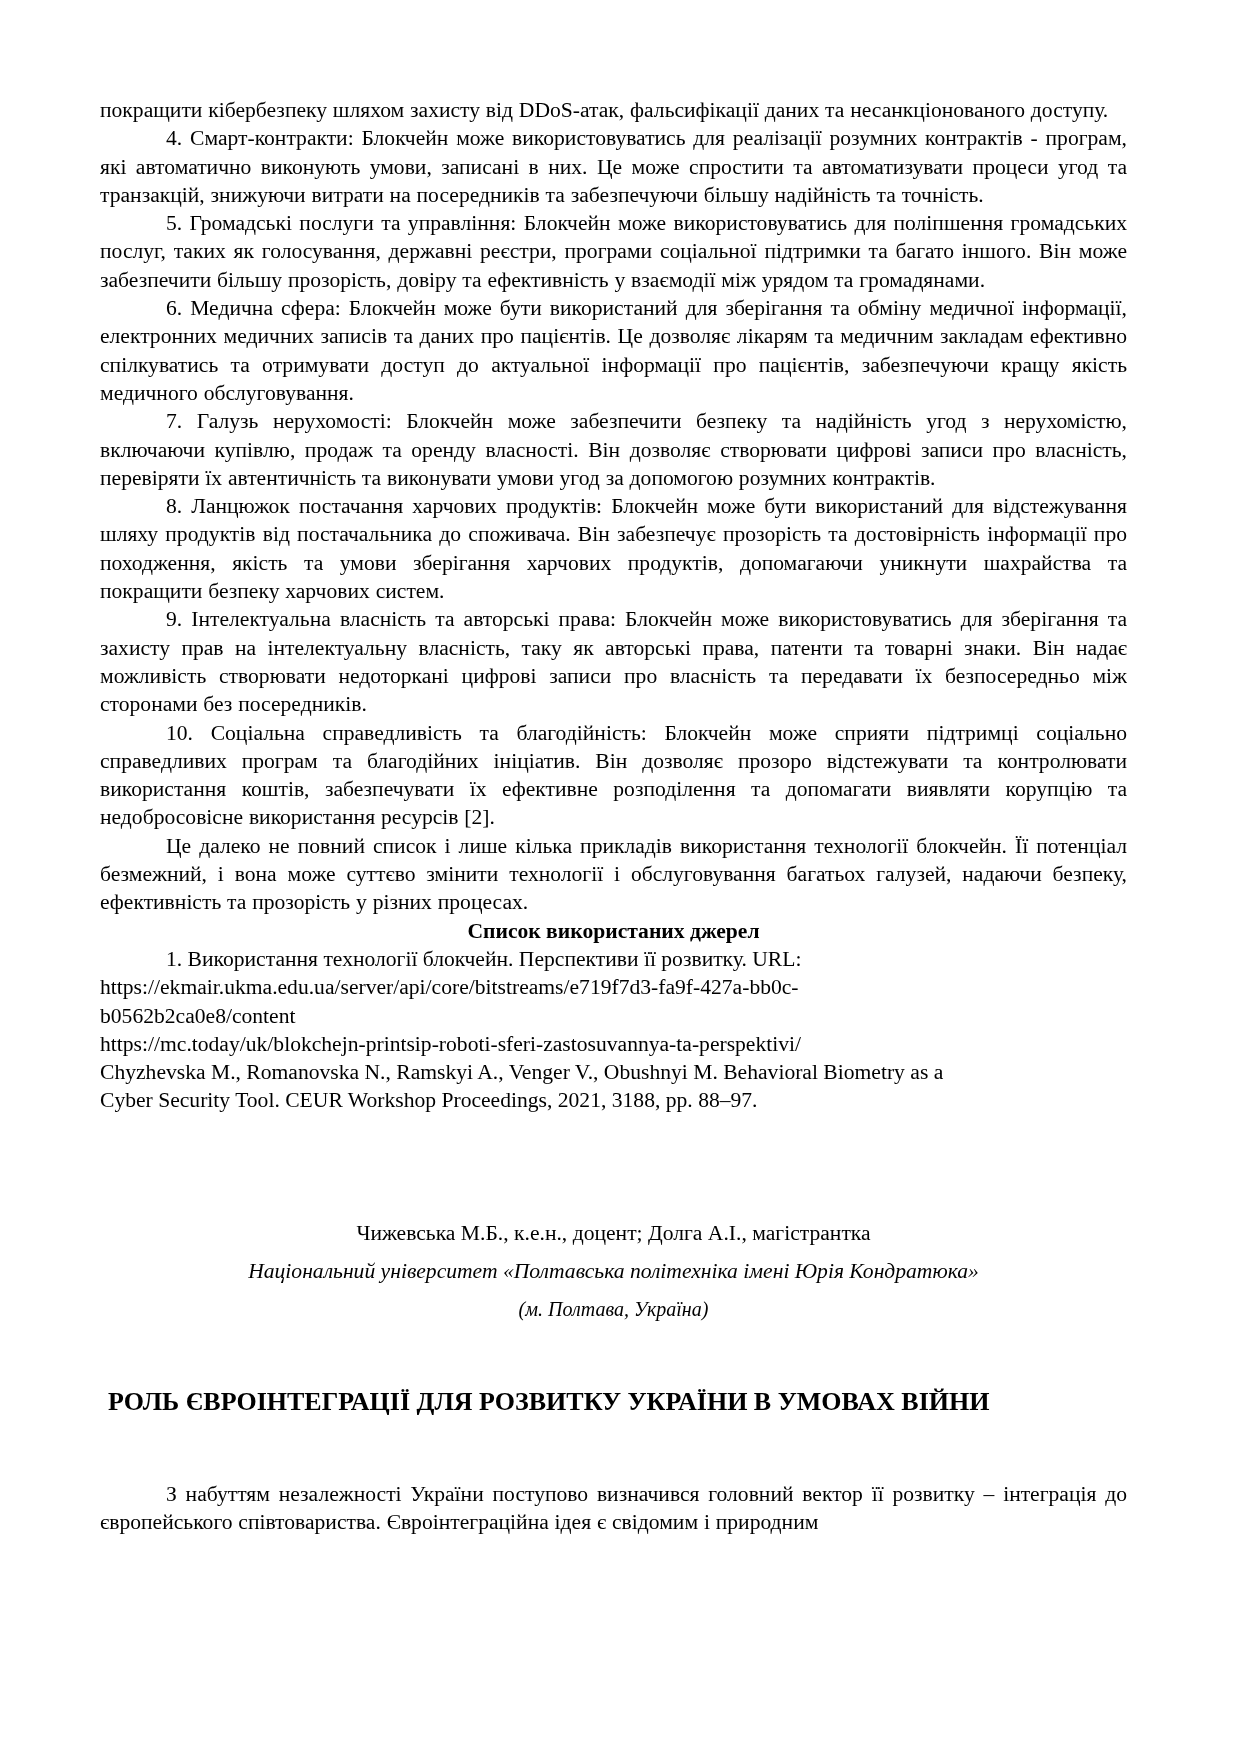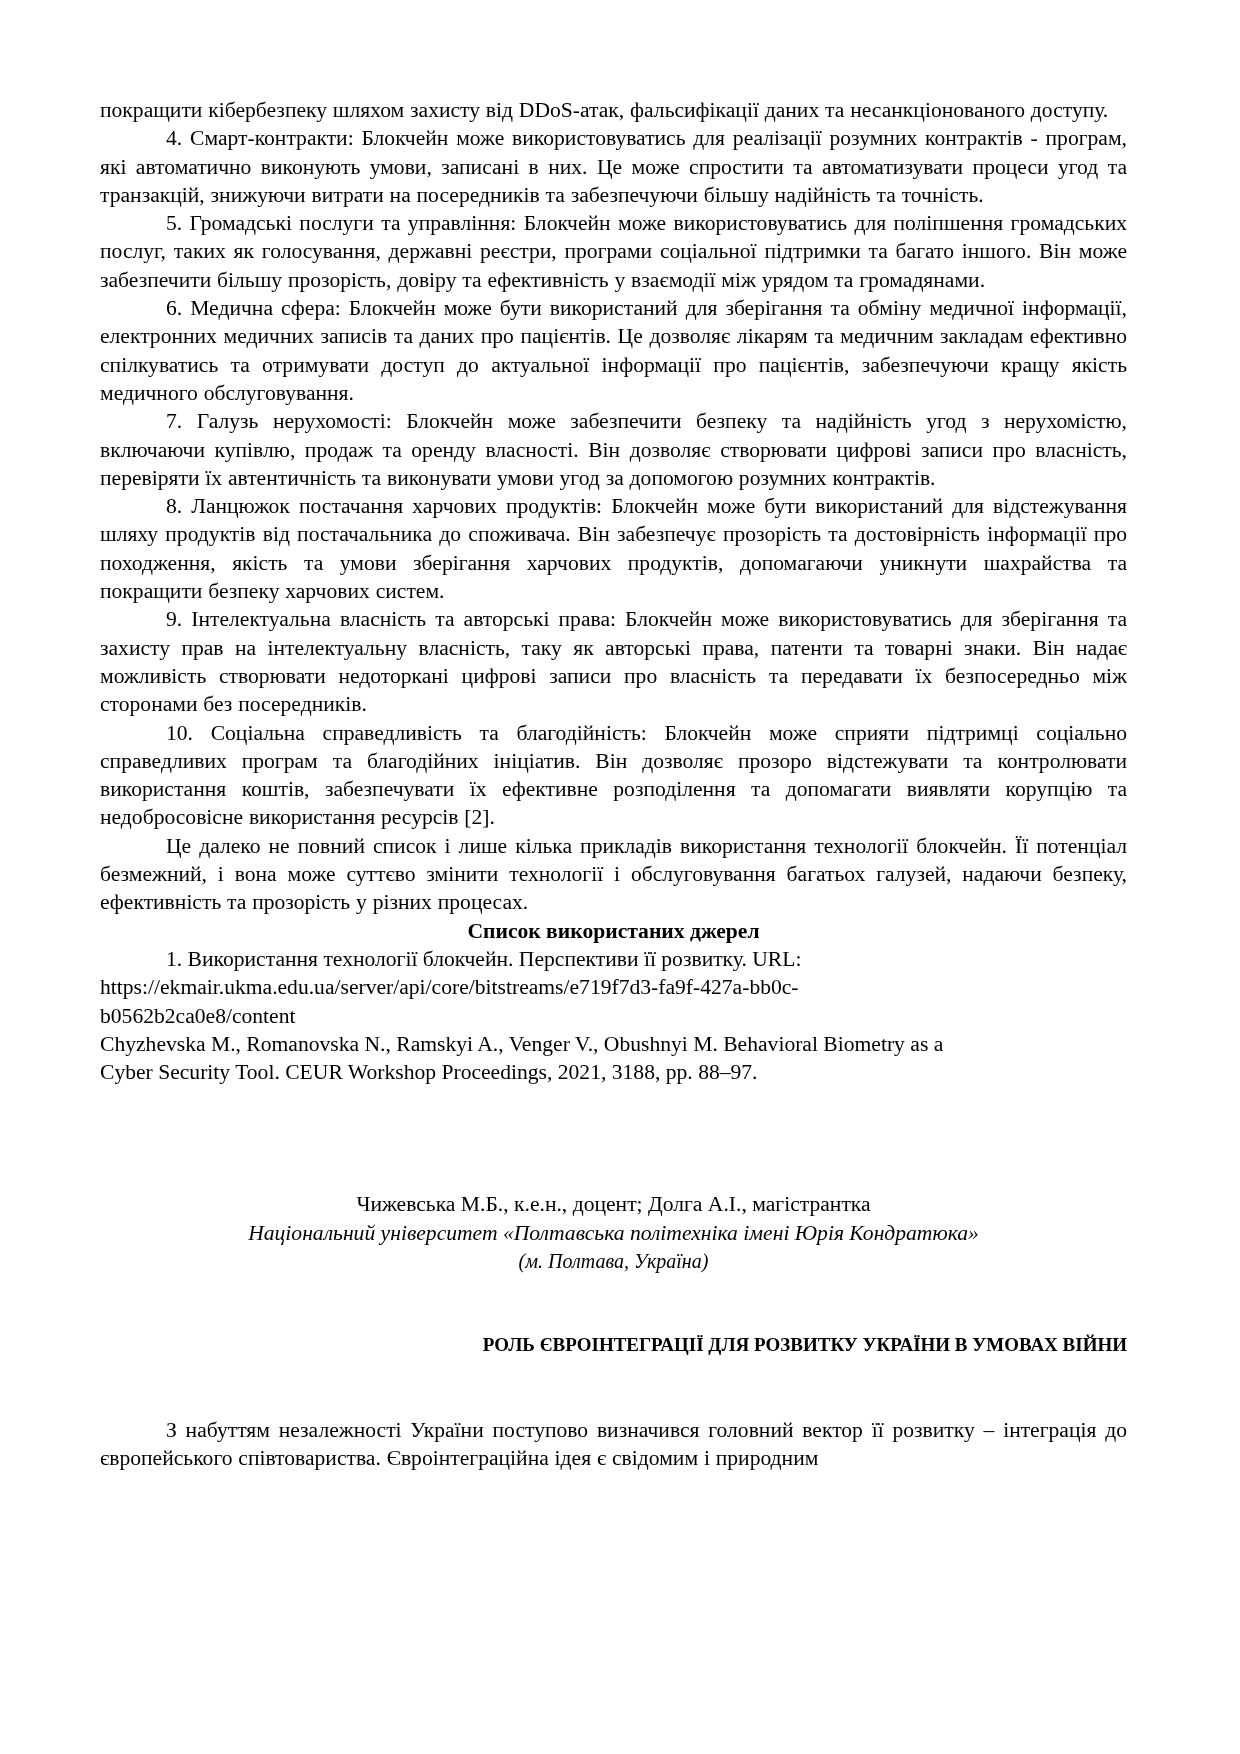--- a/index.html
+++ b/index.html
@@ -70,38 +70,38 @@
     text-align: left;
     text-indent: 0;
   }
   .authors {
     margin: 0;
     font-size: 21.6px;
     line-height: 28.3px;
     text-align: center;
   }
   .affiliation {
-    margin: 0;
+    margin: 10px;
     font-size: 21.6px;
     line-height: 28.3px;
     text-align: center;
     font-style: italic;
   }
   .city {
     margin: 0;
     font-size: 20px;
     line-height: 28.3px;
     text-align: center;
     font-style: italic;
   }
   .article-title {
-    margin: 0;
-    font-size: 19px;
+    margin: 8px;
+    font-size: 26px;
     line-height: 28.3px;
-    text-align: right;
+    text-align: left;
     font-weight: bold;
   }
   .spacer-title-before { height: 56px; }
   .spacer-title-after  { height: 56px; }
   .page-number {
     position: absolute;
     left: 0;
     right: 0;
     top: 1590px;
     text-align: center;
@@ -132,20 +132,21 @@
     <p class="body-par">10. Соціальна справедливість та благодійність: Блокчейн може сприяти підтримці соціально справедливих програм та благодійних ініціатив. Він дозволяє прозоро відстежувати та контролювати використання коштів, забезпечувати їх ефективне розподілення та допомагати виявляти корупцію та недобросовісне використання ресурсів [2].</p>
 
     <p class="body-par">Це далеко не повний список і лише кілька прикладів використання технології блокчейн. Її потенціал безмежний, і вона може суттєво змінити технології і обслуговування багатьох галузей, надаючи безпеку, ефективність та прозорість у різних процесах.</p>
 
     <p class="refs-heading">Список використаних джерел</p>
 
     <p class="ref-item">1. Використання технології блокчейн. Перспективи її розвитку. URL:</p>
     <p class="ref-cont">https://ekmair.ukma.edu.ua/server/api/core/bitstreams/e719f7d3-fa9f-427a-bb0c-</p>
     <p class="ref-cont">b0562b2ca0e8/content</p>
 
+    <p class="ref-cont">https://mc.today/uk/blokchejn-printsip-roboti-sferi-zastosuvannya-ta-perspektivi/</p>
     <p class="ref-cont">Chyzhevska M., Romanovska N., Ramskyi A., Venger V., Obushnyi M. Behavioral Biometry as a</p>
     <p class="ref-cont">Cyber Security Tool. CEUR Workshop Proceedings, 2021, 3188, pp. 88–97.</p>
 
     <div class="gap-block"></div>
 
 
     <p class="authors">Чижевська М.Б., к.е.н., доцент; Долга А.І., магістрантка</p>
 
     <p class="affiliation">Національний університет «Полтавська політехніка імені Юрія Кондратюка»</p>
 

